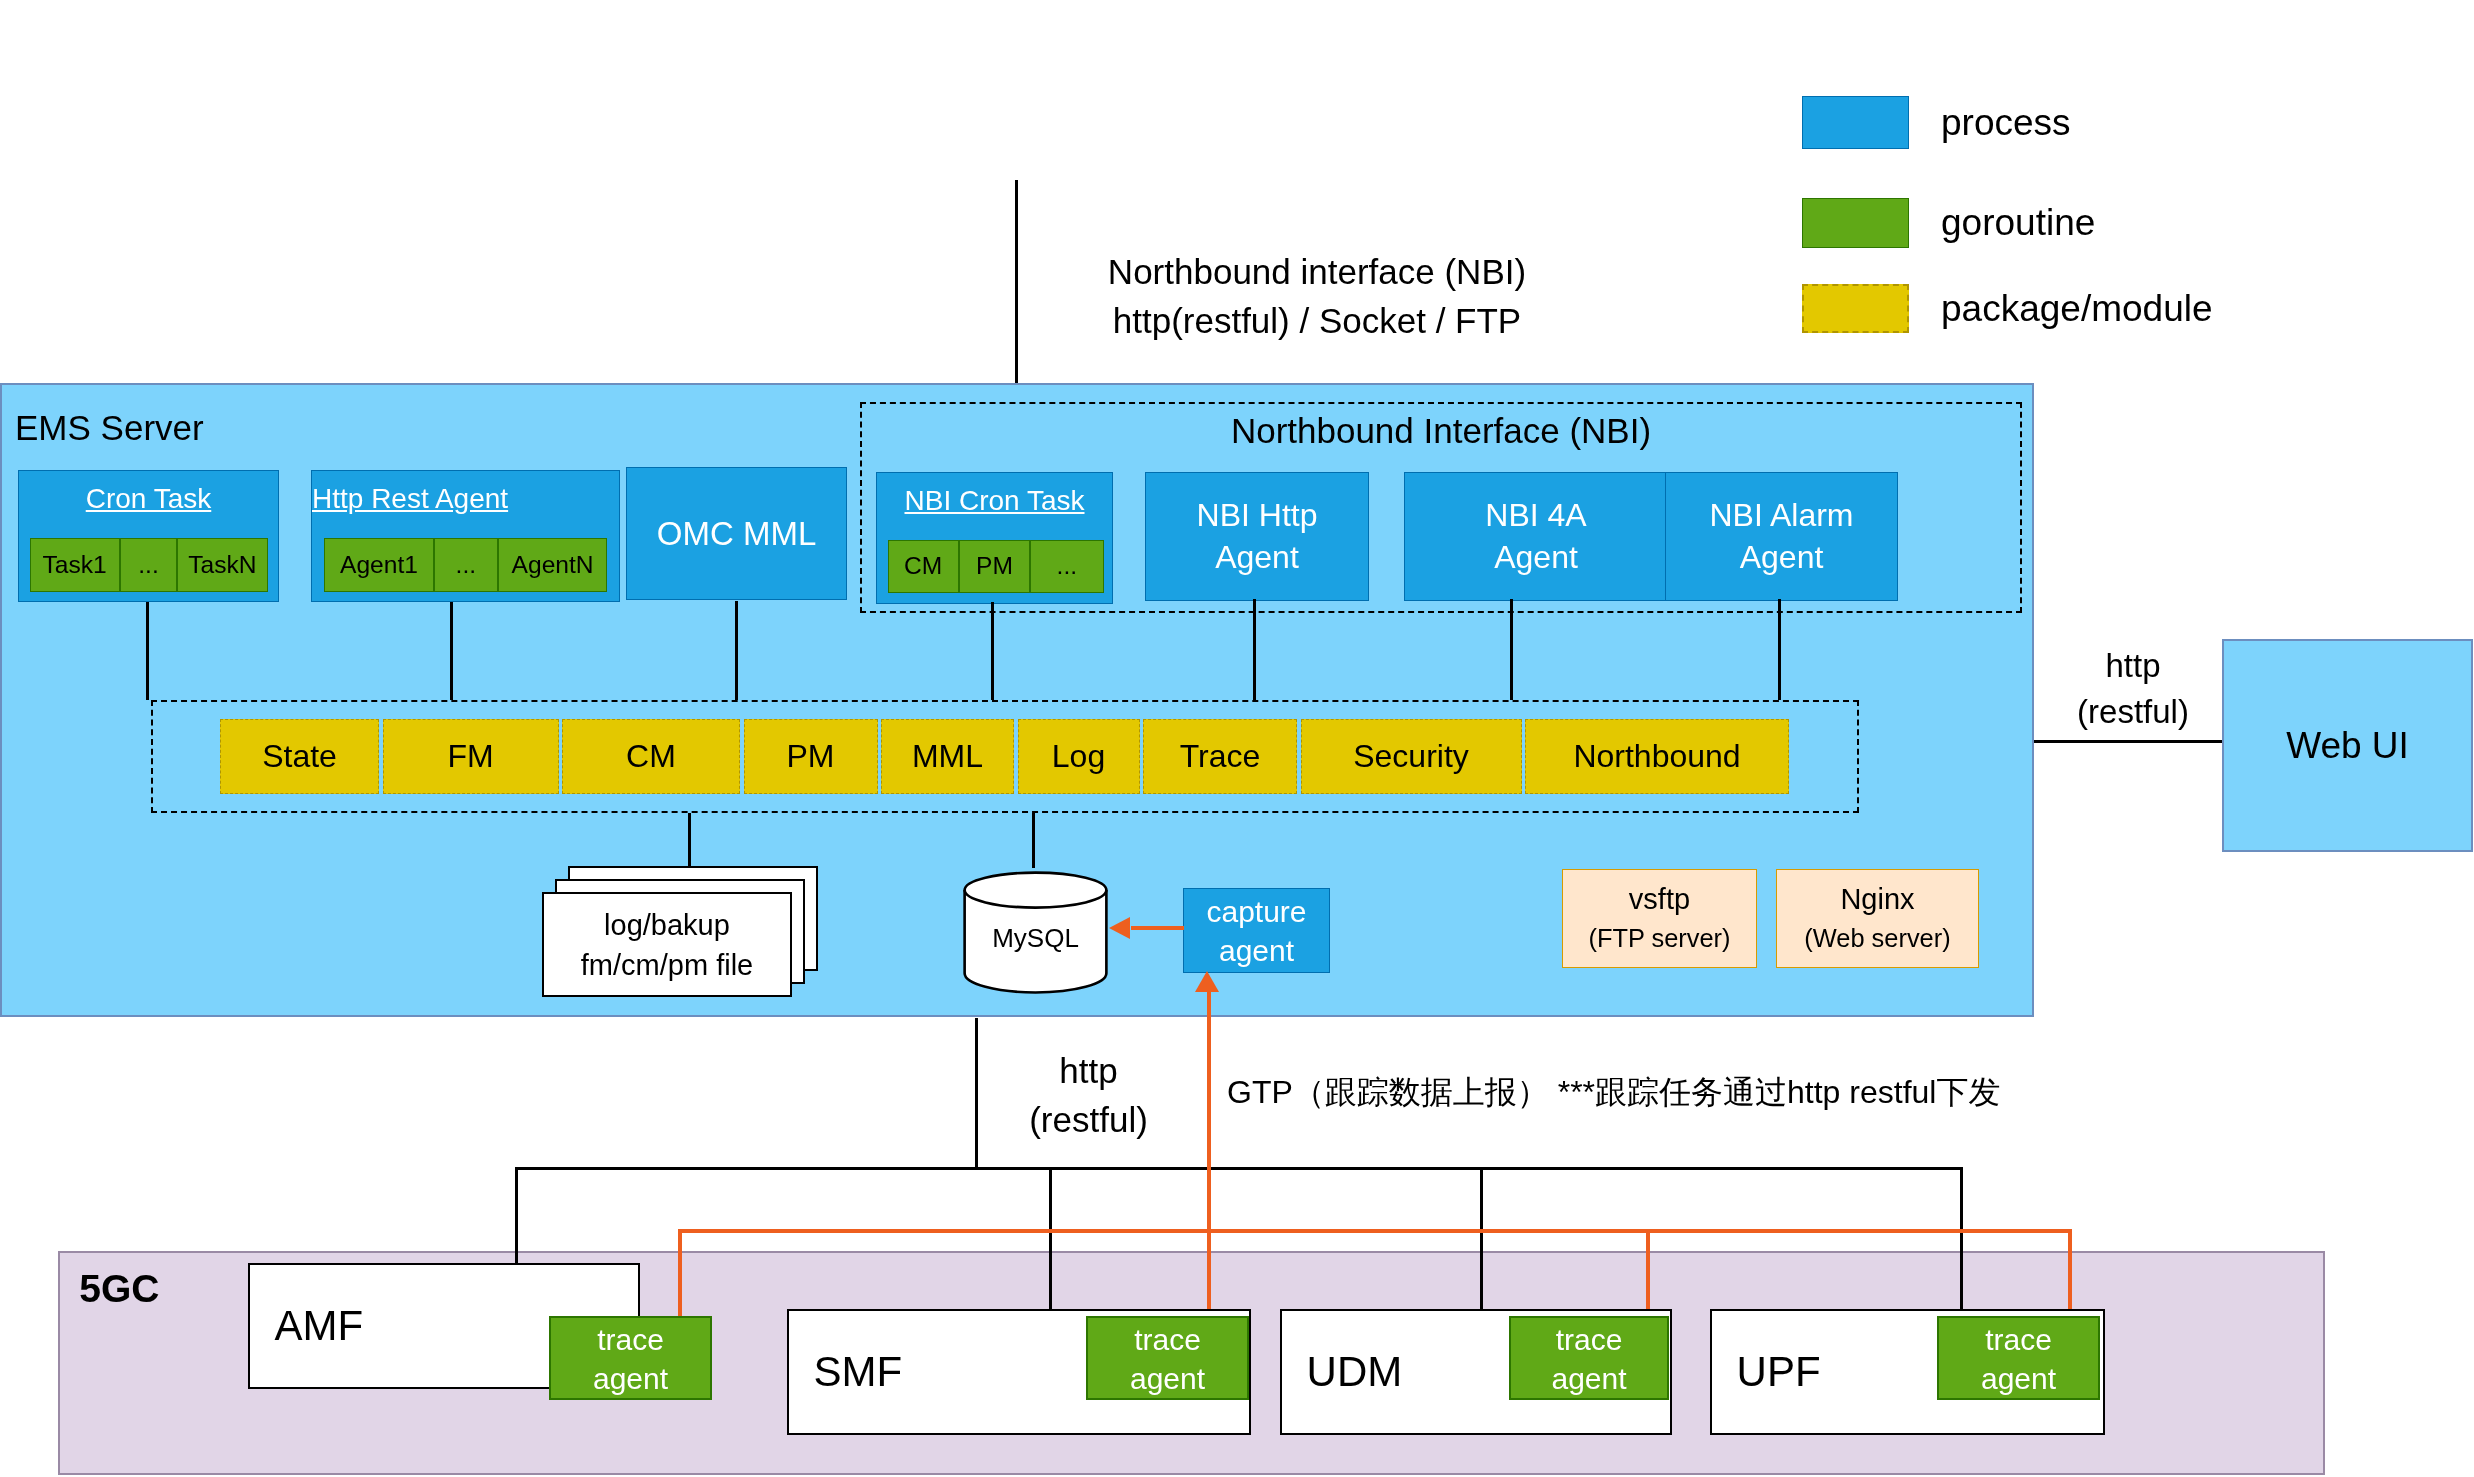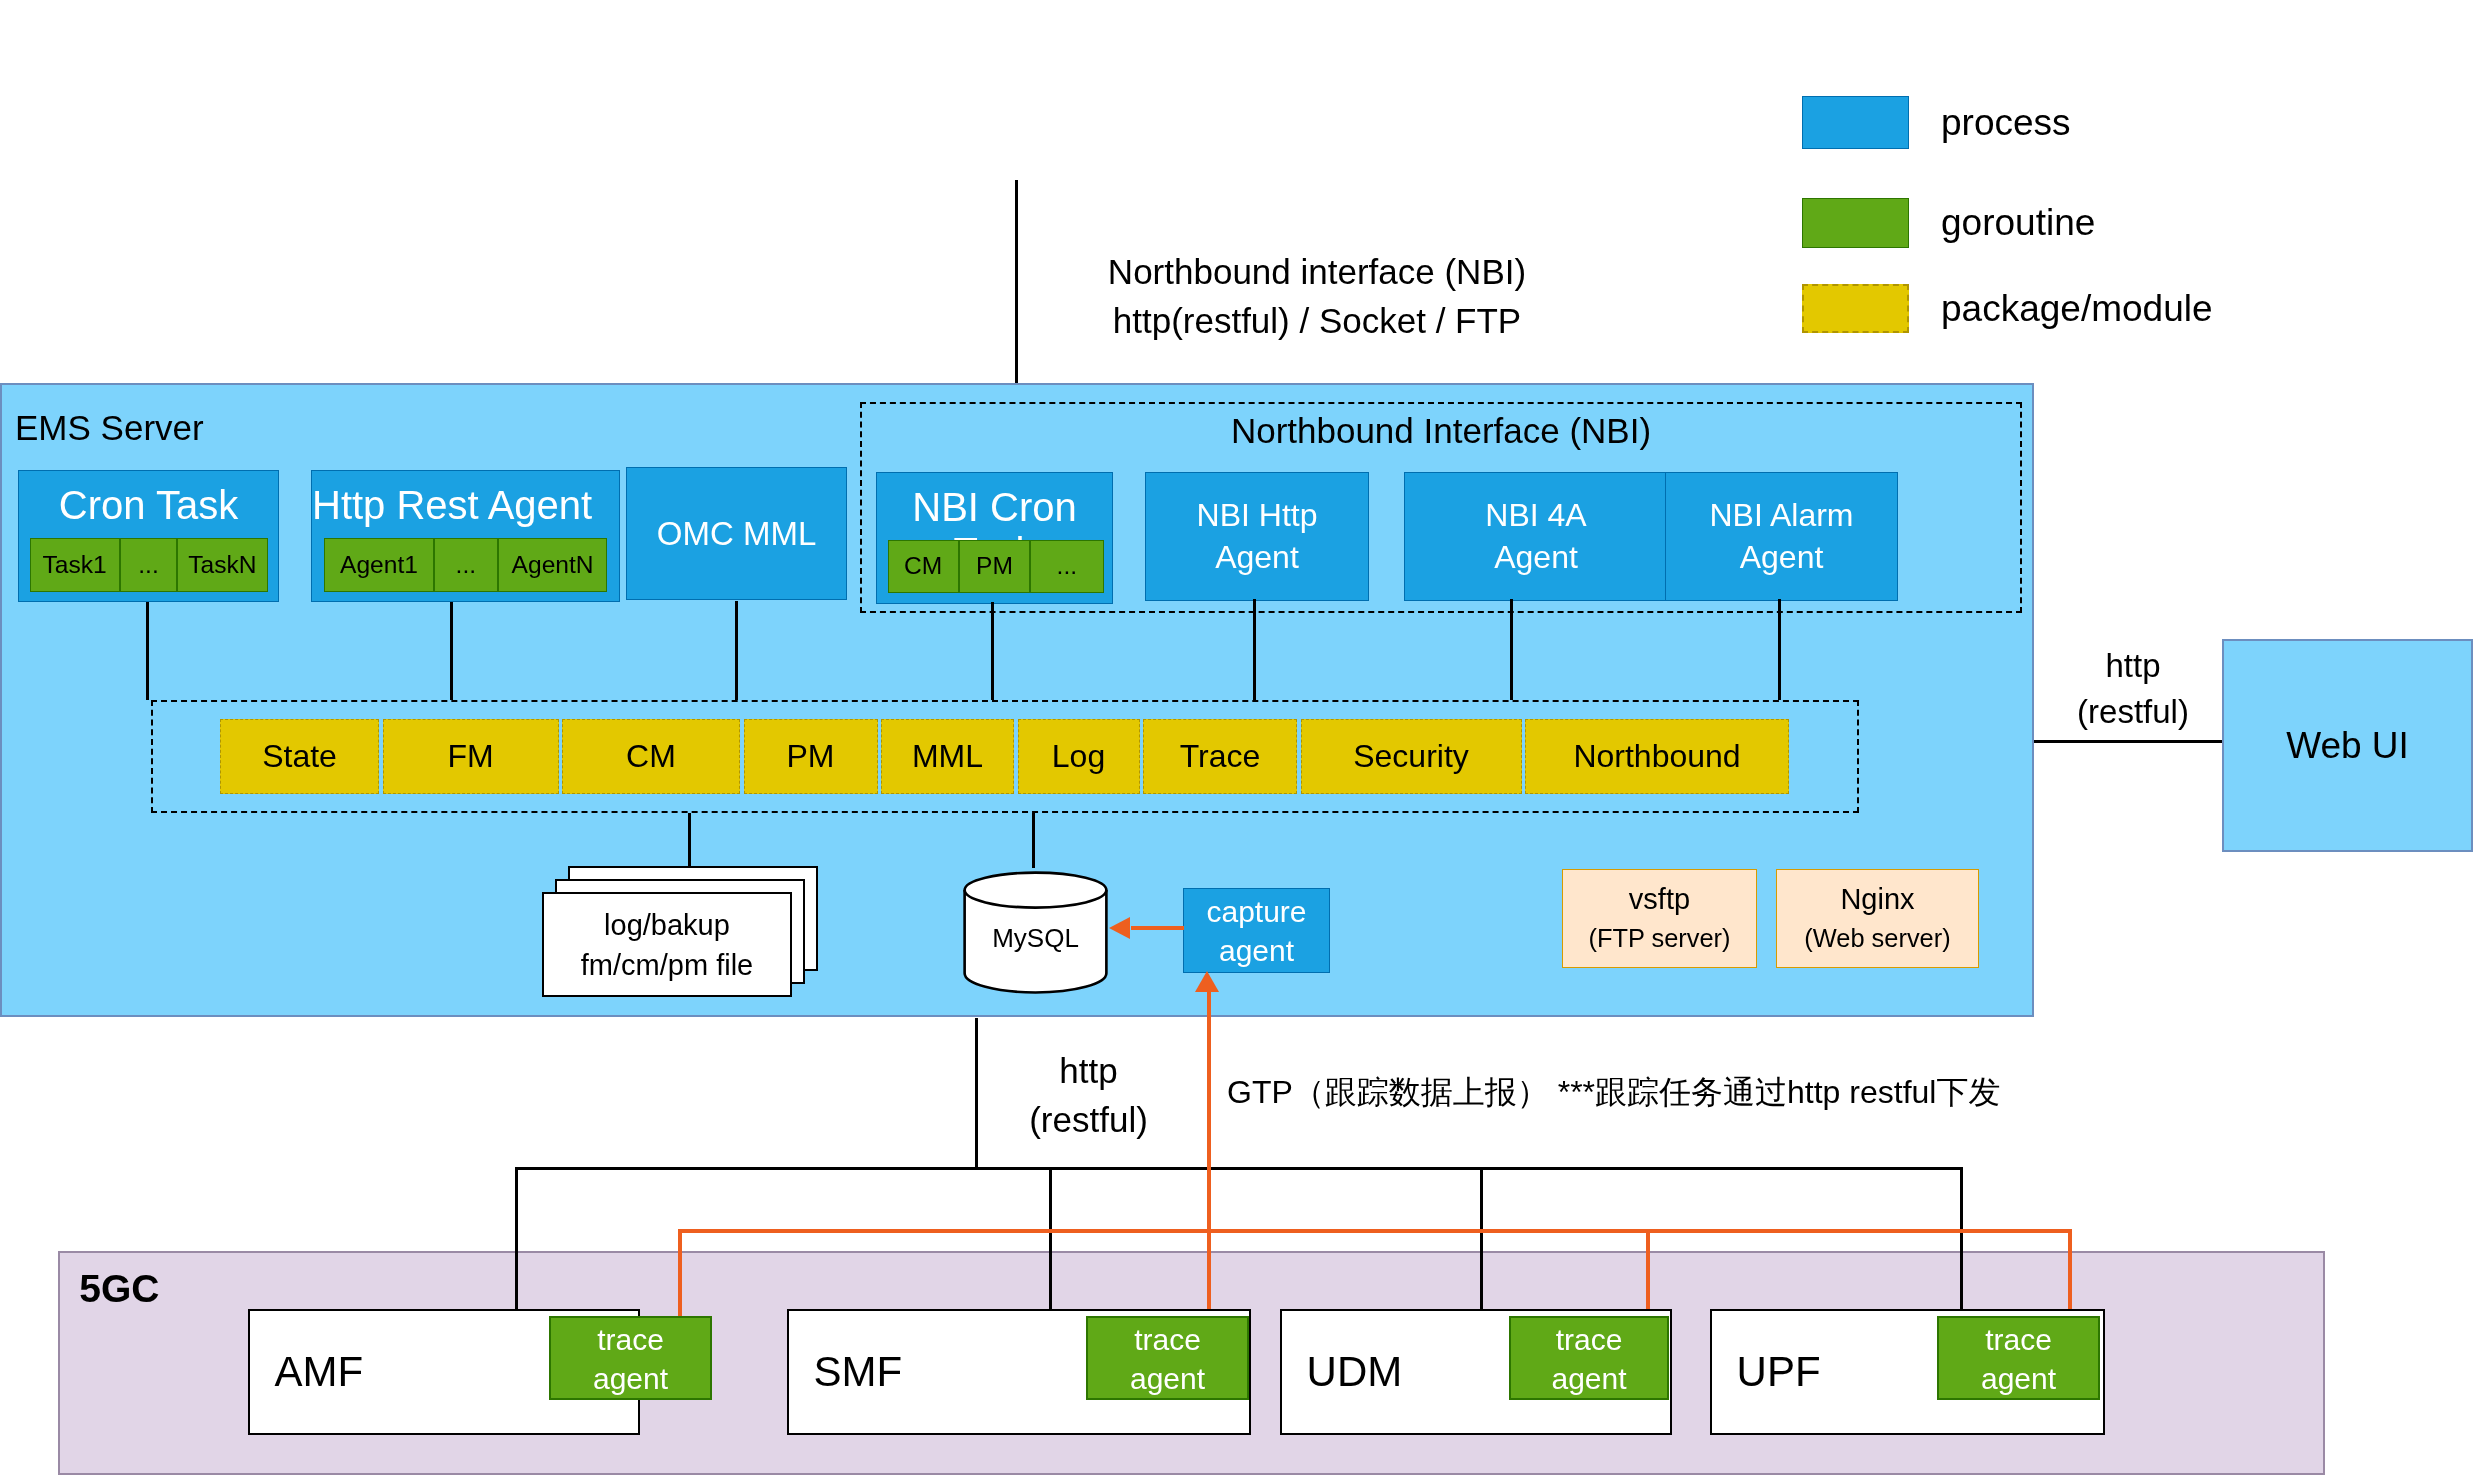--- a/index.html
+++ b/index.html
@@ -20,21 +20,21 @@
 
   
   .vline { position:absolute; width:2.6px; background:#000; }
   .hline { position:absolute; height:2.6px; background:#000; }
   .ovline { position:absolute; width:3.5px; background:#ee5f1f; }
   .ohline { position:absolute; height:3.5px; background:#ee5f1f; }
   .arrow-up   { position:absolute; width:0; height:0; border-left:12.3px solid transparent; border-right:12.3px solid transparent; border-bottom:21px solid #ee5f1f; }
   .arrow-left { position:absolute; width:0; height:0; border-top:11.4px solid transparent; border-bottom:11.4px solid transparent; border-right:21px solid #ee5f1f; }
 
   .center-flex { display:flex; align-items:center; justify-content:center; text-align:center; }
-  .title-36 { font-size:40px; }
+  .title-36 { font-size:28px;text-decoration:underline; }
   .chip-row { position:absolute; display:flex; }
   .chip { background:#60a917; border:1.8px solid #2d7600; color:#000; font-size:24.6px; display:flex; align-items:center; justify-content:center; }
   .module { height:75px; background:#e3c800; border:1.8px dashed #b09500; font-size:32px; display:flex; align-items:center; justify-content:center; }
   .m0{width:159px}.m1{width:176px}.m2{width:178px}.m3{width:134px}.m4{width:133px}.m5{width:122px}.m6{width:154px}.m7{width:221px}.m8{width:264px}
   .two-line { text-align:center; }
   .sheet { position:absolute; width:250px; height:105px; background:#fff; border:2.6px solid #000; }
   .node-box { position:absolute; background:#fff; border:2.6px solid #000; display:flex; align-items:center; font-size:42px; padding-left:24.6px; }
   .trace-box { position:absolute; width:163px; height:84px; background:#60a917; border:2.6px solid #2d7600; color:#fff; font-size:30px; line-height:39px; text-align:center; padding-top:1.8px; }
   .legend-label { position:absolute; font-size:37px; display:flex; align-items:center; }
 </style>
@@ -205,21 +205,21 @@
   </div>
   <div class="abs" style="left:1227px; top:1071px; font-size:32px;">GTP（跟踪数据上报）  ***跟踪任务通过http restful下发</div>
 
   <div class="arrow-up" style="left:1195px; top:971px;"></div>
   <div class="ovline" style="left:1207px; top:990px; height:326px;"></div>
   <div class="ohline" style="left:678px; top:1229px; width:1393px;"></div>
   <div class="ovline" style="left:678px; top:1229px; height:88px;"></div>
   <div class="ovline" style="left:1646px; top:1229px; height:88px;"></div>
   <div class="ovline" style="left:2068px; top:1229px; height:88px;"></div>
 
-  <div class="node-box" style="left:248px; top:1309px; width:392px; height:126px;">
+  <div class="node-box" style="left:248px; top:1263px; width:392px; height:126px;">
     <span>AMF</span>
   </div>
   <div class="node-box" style="left:787px; top:1309px; width:464px; height:126px;">
     <span>SMF</span>
   </div>
   <div class="node-box" style="left:1280px; top:1309px; width:392px; height:126px;">
     <span>UDM</span>
   </div>
   <div class="node-box" style="left:1710px; top:1309px; width:395px; height:126px;">
     <span>UPF</span>

